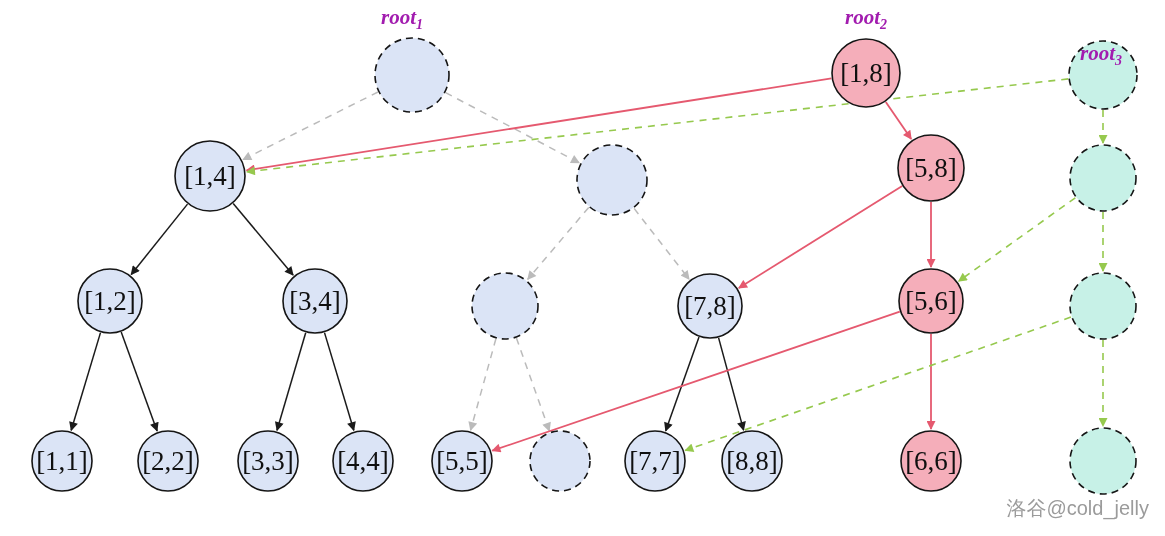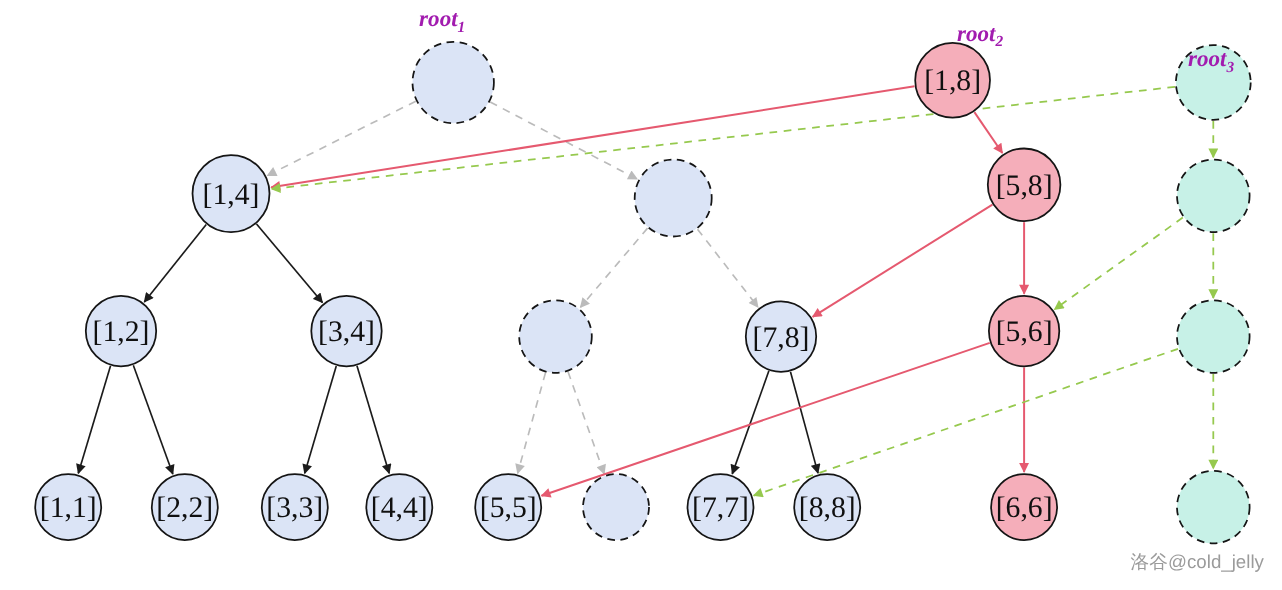--- a/index.html
+++ b/index.html
@@ -15,33 +15,33 @@
     transform: translateX(-50%);
     font-style: italic;
     font-size: 21px;
     color: #a21caf;
     white-space: nowrap;
     font-family: "Liberation Serif", "DejaVu Serif", serif;
     font-weight: bold;
   }
   .root-label sub { font-size: 14px; font-style: italic; }
   .root1-pos { left: 402px; top: 5px; }
-  .root2-pos { left: 866px; top: 18px; margin-left: 25px; }
+  .root2-pos { left: 866px; top: 5px; }
   .root3-pos { left: 1101px; top: 5px; margin-top: 36px; }
   .node-label {
     font-family: "Liberation Serif", "DejaVu Serif", serif;
     font-size: 27px;
     fill: #101010;
     text-anchor: middle;
   }
   .watermark {
     position: absolute;
     right: 16px; bottom: 14px;
     font-family: "Liberation Sans", sans-serif;
-    font-size: 17px;
+    font-size: 20px;
     color: #9b9b9b;
   }
 </style>
 </head>
 <body>
 
 <div class="stage">
 
   <svg width="1165" height="536" viewBox="0 0 1165 536">
       <defs>

